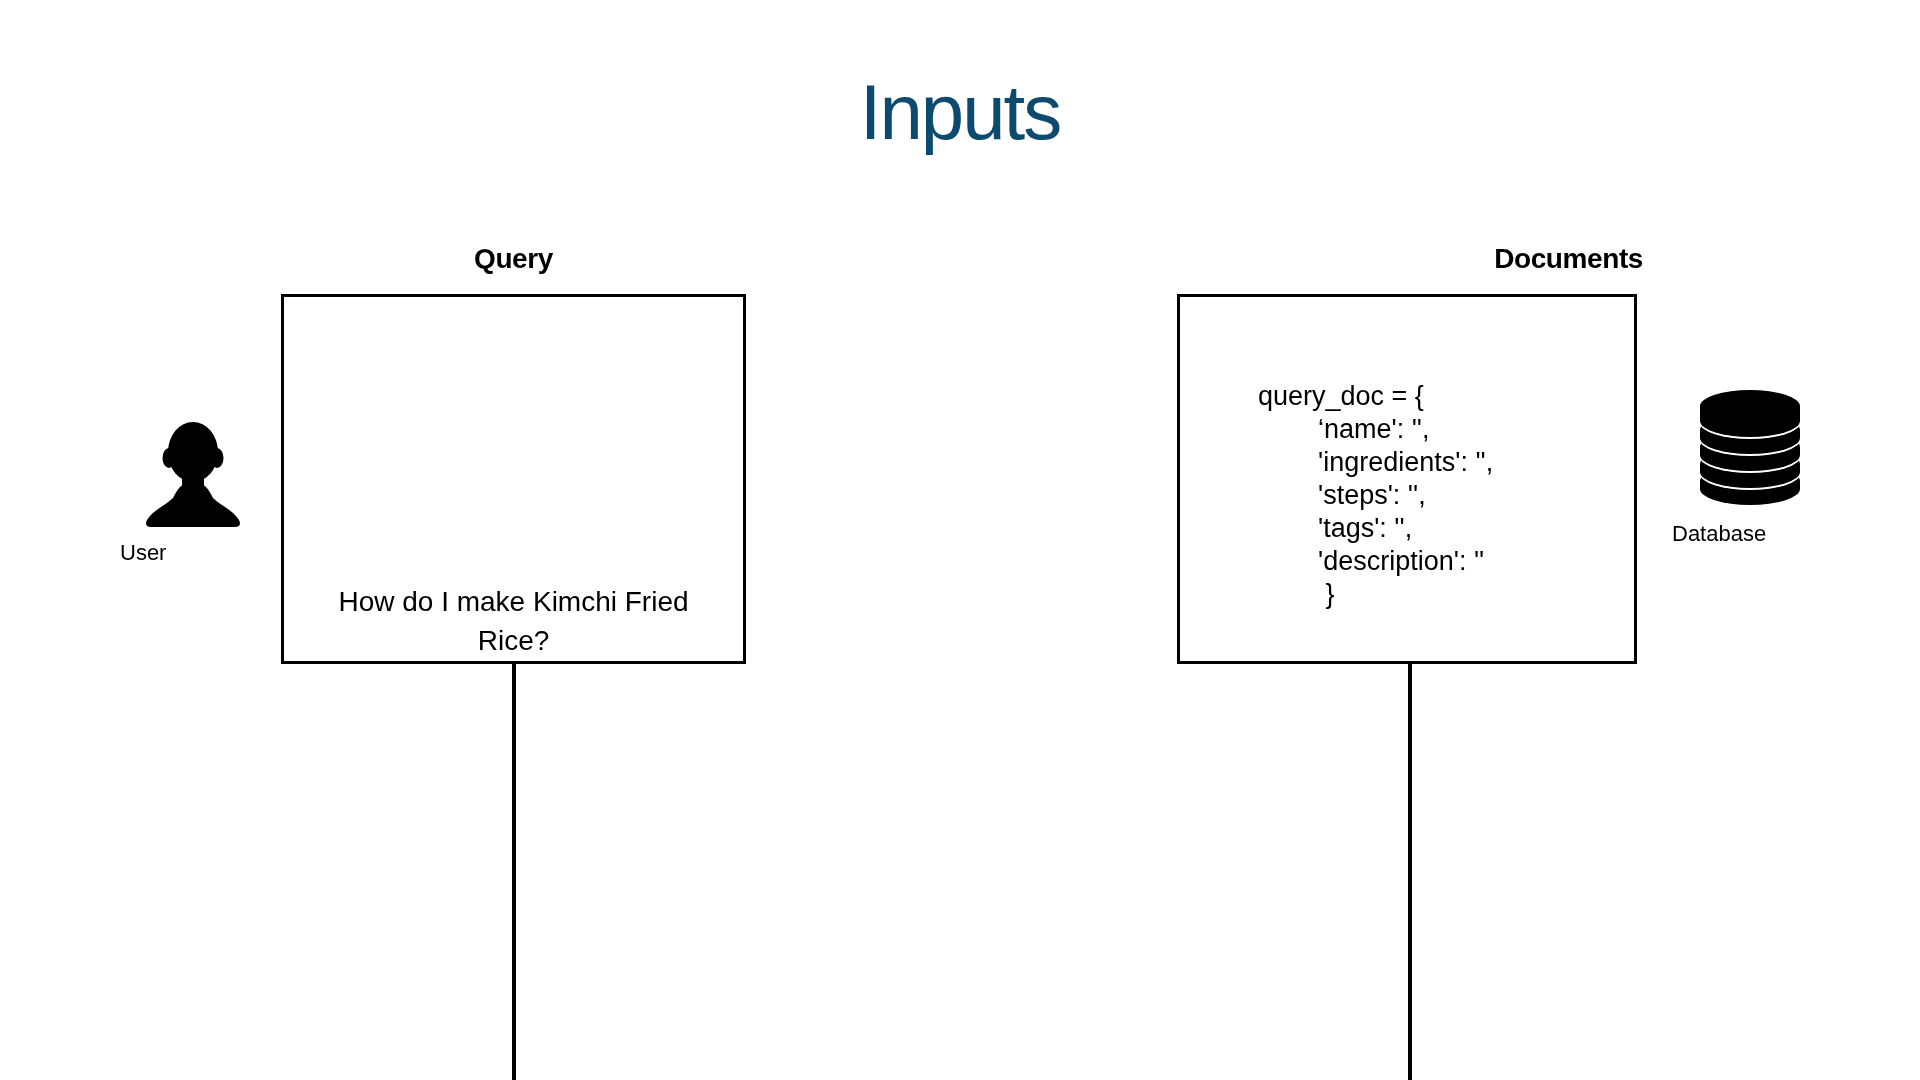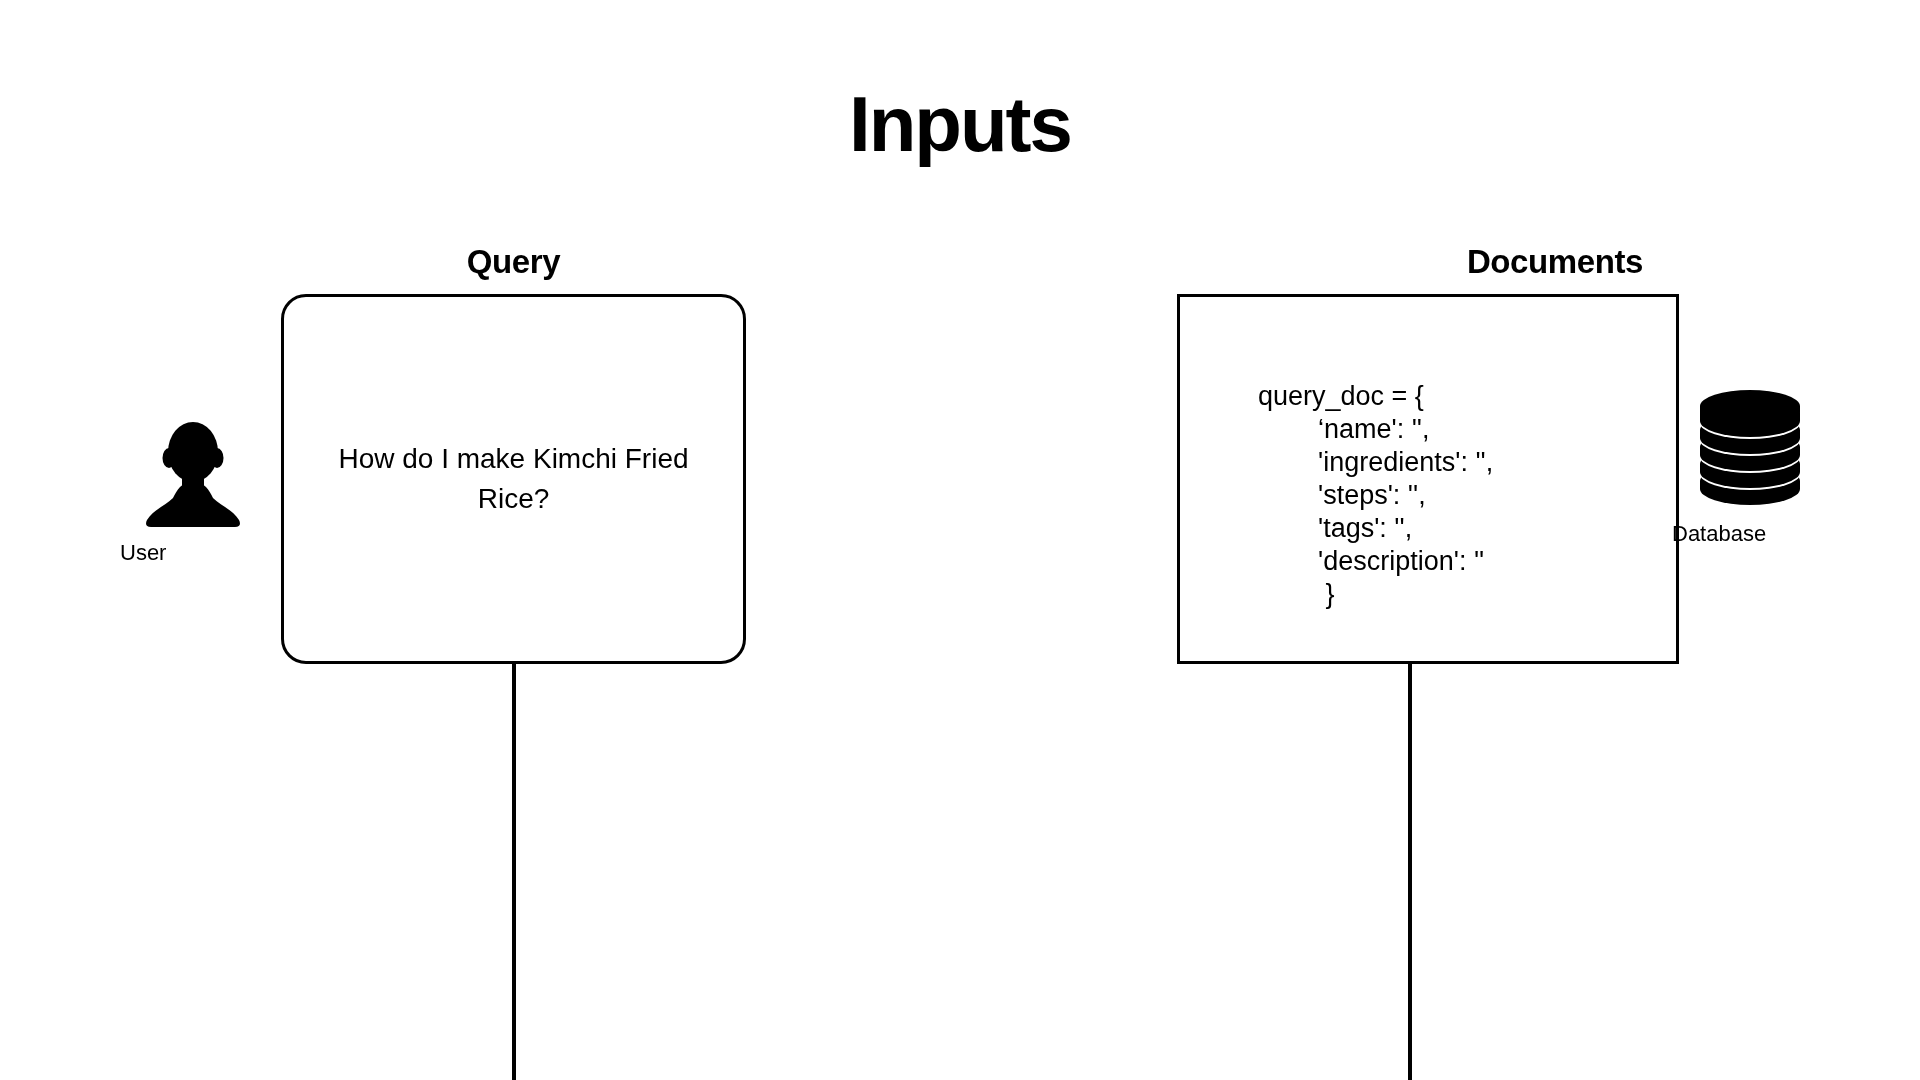--- a/index.html
+++ b/index.html
@@ -17,35 +17,35 @@
     width: 1920px;
     height: 1080px;
     background: #ffffff;
     overflow: hidden;
   }
 
   
   #page-title {
     position: absolute;
     left: 0;
-    top: 85px;
+    top: 73px;
     width: 1920px;
     text-align: center;
     font-size: 78px;
-    font-weight: 700;
+    font-weight: 400;
     letter-spacing: -2px;
     line-height: 1;
-    color: #000000;
+    color: #0c4a6e;
     white-space: nowrap;
   }
 
   
   .col-heading {
     position: absolute;
-    font-size: 33px;
+    font-size: 28px;
     font-weight: 800;
     letter-spacing: -0.4px;
     line-height: 1;
     text-align: center;
     color: #000000;
     white-space: nowrap;
   }
   #heading-query {
     left: 281px;
     top: 245px;
@@ -64,28 +64,27 @@
     border: 3px solid #000000;
     background: #ffffff;
     box-sizing: border-box;
   }
   #query-box {
     left: 281px;
     top: 294px;
     width: 465px;
     height: 370px;
     display: flex;
-    align-items: center;
+    align-items: flex-end;
     justify-content: center;
-    border-radius: 25px;
   }
   #documents-box {
     left: 1177px;
     top: 294px;
-    width: 502px;
+    width: 460px;
     height: 370px;
   }
 
   #query-text {
     font-size: 28px;
     line-height: 1.42;
     text-align: center;
     color: #000000;
     padding: 0 28px;
     max-width: 420px;

